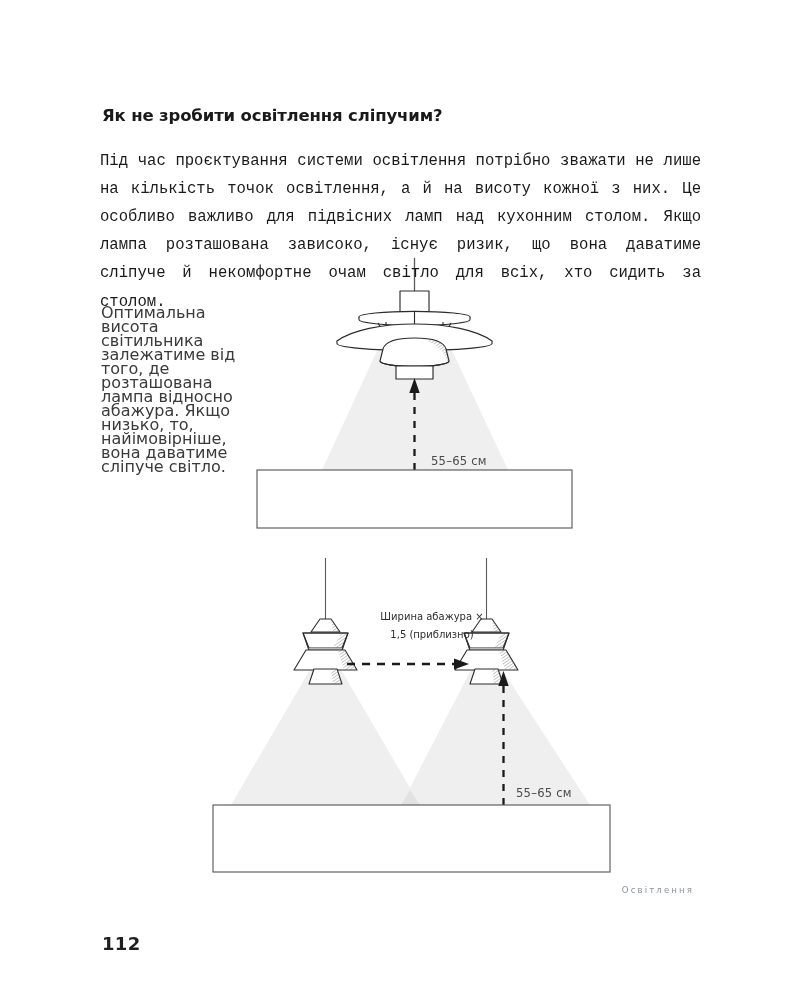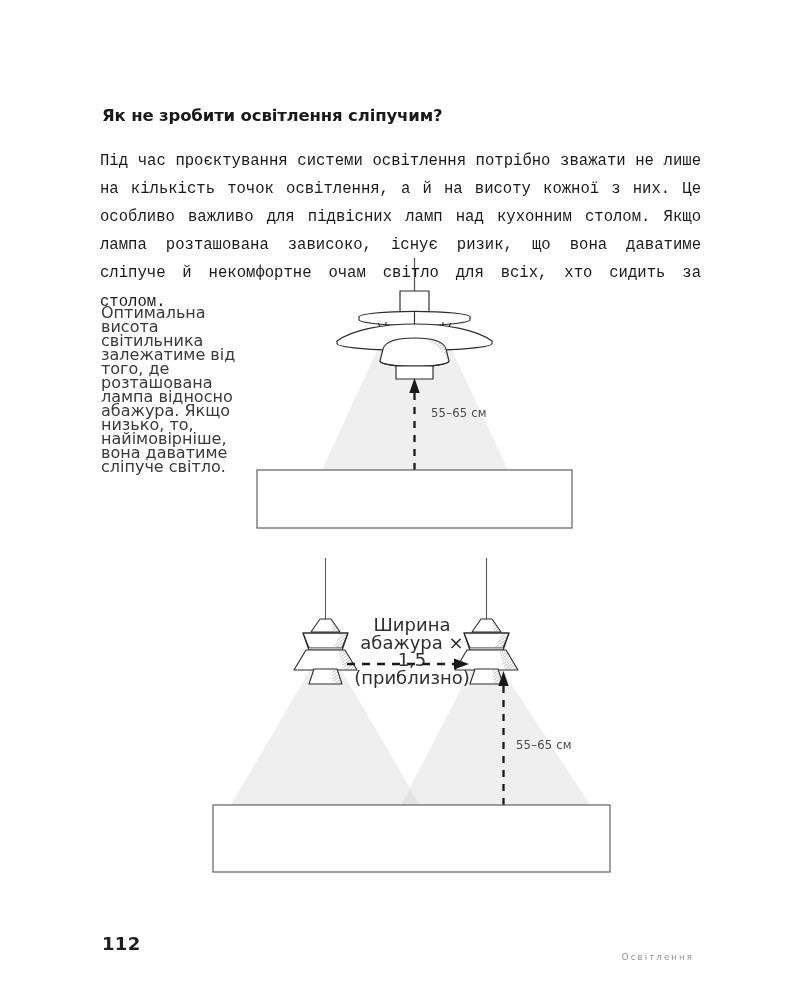--- a/index.html
+++ b/index.html
@@ -63,51 +63,52 @@
     color: #3a3a3a;
   }
 
   .dim-label {
     position: absolute;
     font-family: "DejaVu Sans", sans-serif;
     font-size: 11.6px;
     color: #4a4a4a;
     white-space: nowrap;
     letter-spacing: 0.2px;
+    margin-top: 48px;
   }
   .dim-label-1 { left: 431px; top: 406px; }
   .dim-label-2 { left: 516px; top: 738px; }
 
   .width-note {
     position: absolute;
-    left: 352px;
+    left: 372px;
     top: 598px;
     width: 120px;
     text-align: center;
     font-family: "DejaVu Sans", sans-serif;
-    font-size: 18px;
+    font-size: 10px;
     line-height: 17.5px;
     color: #2f2f2f;
   }
 
   
   .folio {
     position: absolute;
     left: 102px;
     top: 933px;
     font-family: "DejaVu Sans", sans-serif;
     font-size: 18px;
     font-weight: 700;
     color: #1f1f1f;
     letter-spacing: 0.3px;
   }
   .running-head {
     position: absolute;
     right: 103px;
-    top: 952px;
+    top: 885px;
     font-family: "DejaVu Sans", sans-serif;
     font-size: 8.6px;
     color: #8d939c;
     letter-spacing: 2.1px;
     text-transform: none;
   }
 
   
   .art {
     position: absolute;

